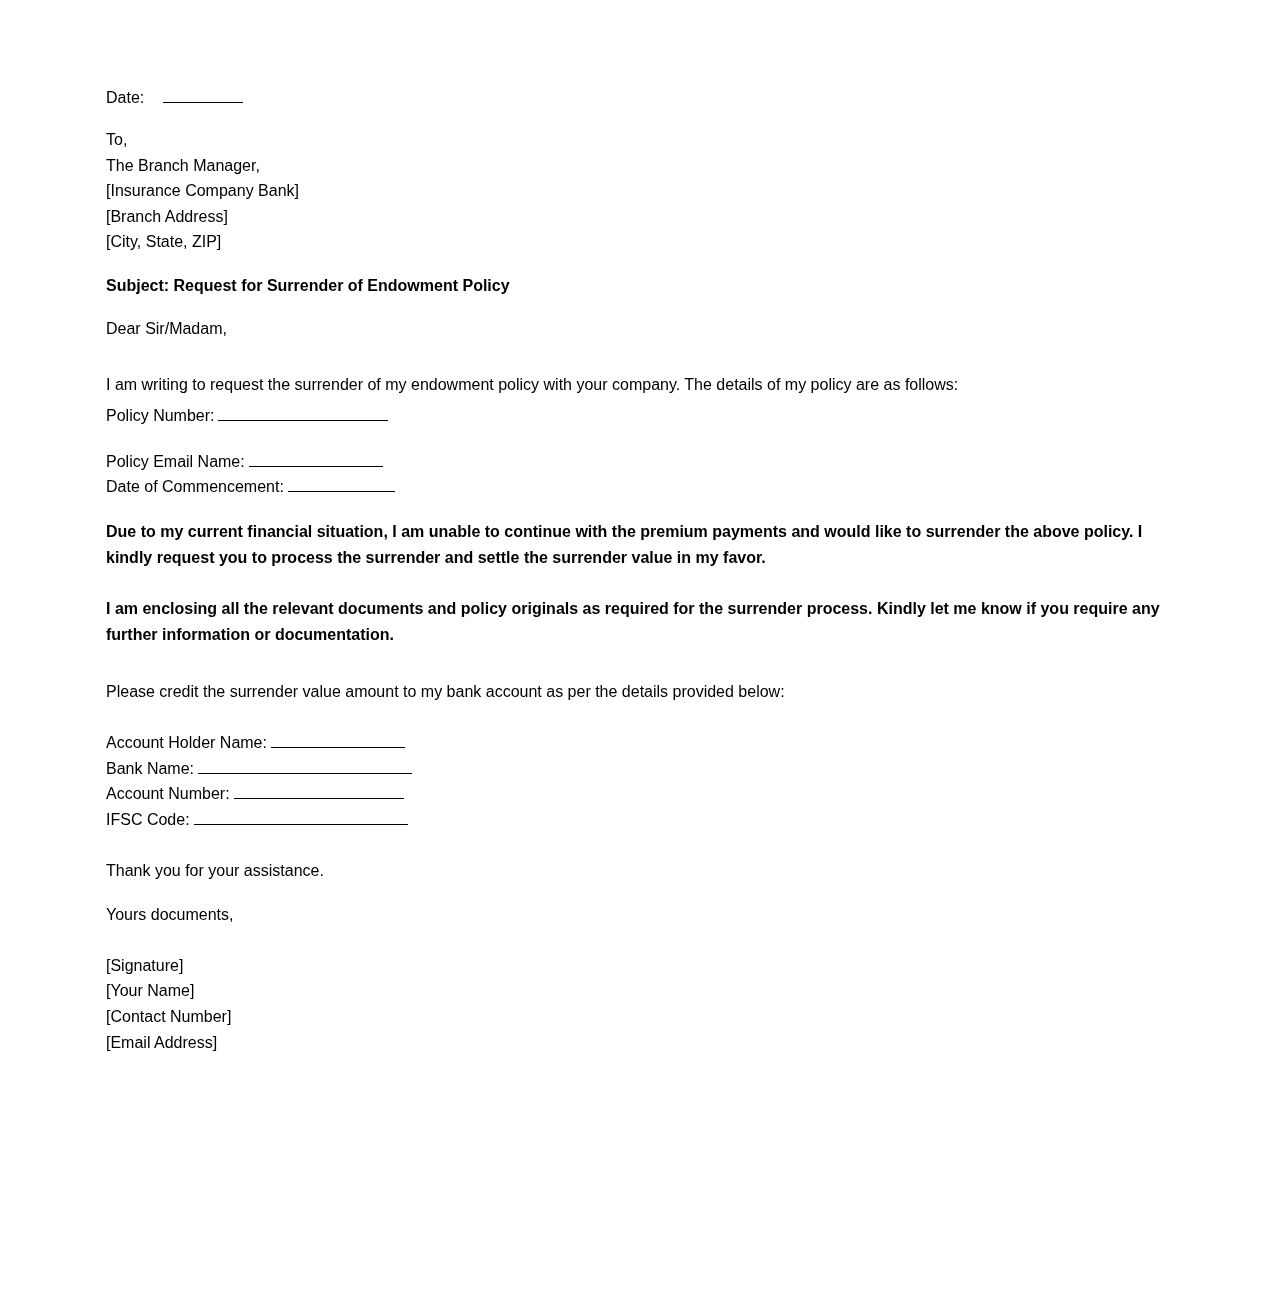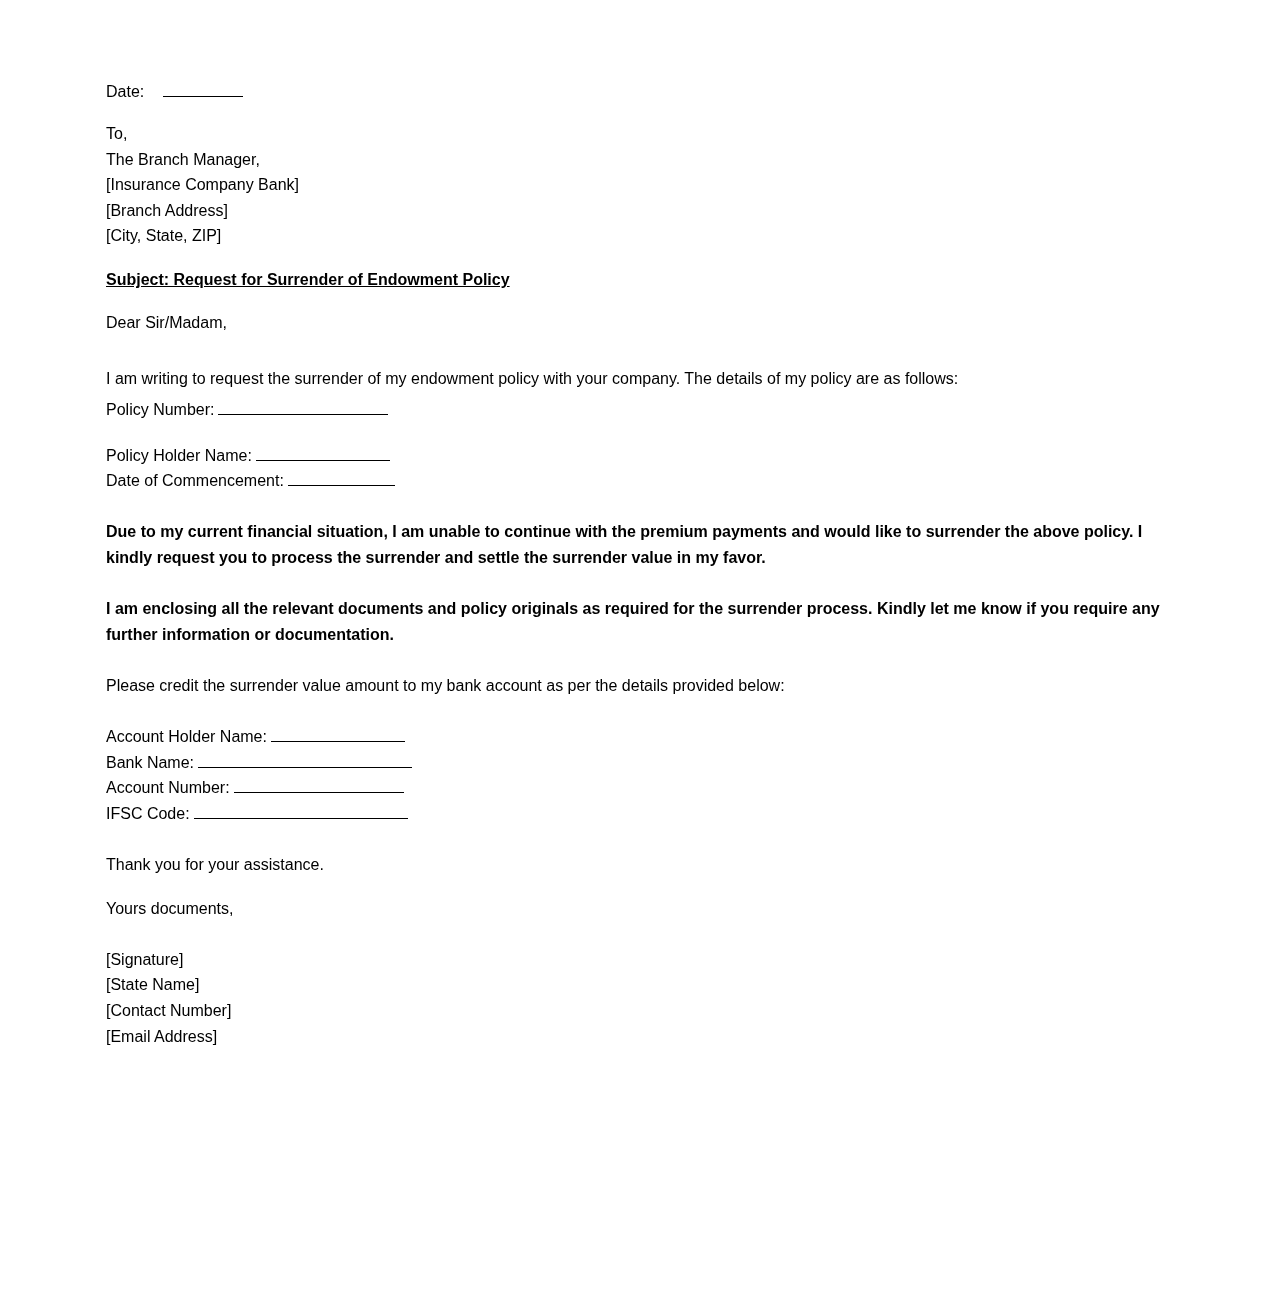--- a/index.html
+++ b/index.html
@@ -1,23 +1,23 @@
 <!DOCTYPE html>
 <html><head>
 <meta charset="utf-8">
 <style>
   html, body { margin: 0; padding: 0; background: #ffffff; }
   body {
     width: 1278px; height: 1300px; position: relative; overflow: hidden;
     font-family: "Liberation Sans", sans-serif; font-size: 16px; color: #000;
   }
   .page { position: absolute; left: 106px; top: 0; width: 1080px; }
-  .line { position: absolute; left: 0; white-space: nowrap; line-height: 20px; }
+  .line { position: absolute; left: 0; white-space: nowrap; line-height: 20px; margin-top: 6px; }
   .para { position: absolute; left: 0; width: 1070px; line-height: 26px; font-weight: bold; }
-  .subject { font-weight: bold; text-decoration: underline; }
+  .subject { font-weight: bold; }
   .blank { display: inline-block; border-bottom: 1px solid #000; height: 14px; vertical-align: baseline; margin-left: 4px; }
 </style>
 </head>
 <body>
 
 <div class="page">
   <div class="line" style="top:82px">
     <span>Date:</span>
     <span class="blank" style="width:80px;margin-left:14px"></span>
   </div>
@@ -31,21 +31,21 @@
   <div class="line subject" style="top:270px">Subject: Request for Surrender of Endowment Policy</div>
 
   <div class="line" style="top:313px">Dear Sir/Madam,</div>
 
   <div class="line" style="top:369px">I am writing to request the surrender of my endowment policy with your company. The details of my policy are as follows:</div>
 
   <div class="line" style="top:400px">
     <span>Policy Number:</span><span class="blank" style="width:170px"></span>
   </div>
   <div class="line" style="top:446px">
-    <span>Policy Holder Name:</span><span class="blank" style="width:134px"></span>
+    <span>Policy Email Name:</span><span class="blank" style="width:134px"></span>
   </div>
   <div class="line" style="top:471px">
     <span>Date of Commencement:</span><span class="blank" style="width:107px"></span>
   </div>
 
   <div class="para" style="top:519px">Due to my current financial situation, I am unable to continue with the premium payments and would like to surrender the above policy. I kindly request you to process the surrender and settle the surrender value in my favor.</div>
   <div class="para" style="top:596px">I am enclosing all the relevant documents and policy originals as required for the surrender process. Kindly let me know if you require any further information or documentation.</div>
   <div class="line" style="top:676px">Please credit the surrender value amount to my bank account as per the details provided below:</div>
 
   <div class="line" style="top:727px">
@@ -58,16 +58,16 @@
     <span>Account Number:</span><span class="blank" style="width:170px"></span>
   </div>
   <div class="line" style="top:804px">
     <span>IFSC Code:</span><span class="blank" style="width:214px"></span>
   </div>
 
   <div class="line" style="top:855px">Thank you for your assistance.</div>
   <div class="line" style="top:899px">Yours documents,</div>
 
   <div class="line" style="top:950px">[Signature]</div>
-  <div class="line" style="top:975px">[State Name]</div>
+  <div class="line" style="top:975px">[Your Name]</div>
   <div class="line" style="top:1001px">[Contact Number]</div>
   <div class="line" style="top:1027px">[Email Address]</div>
 </div>
 
 </body></html>

